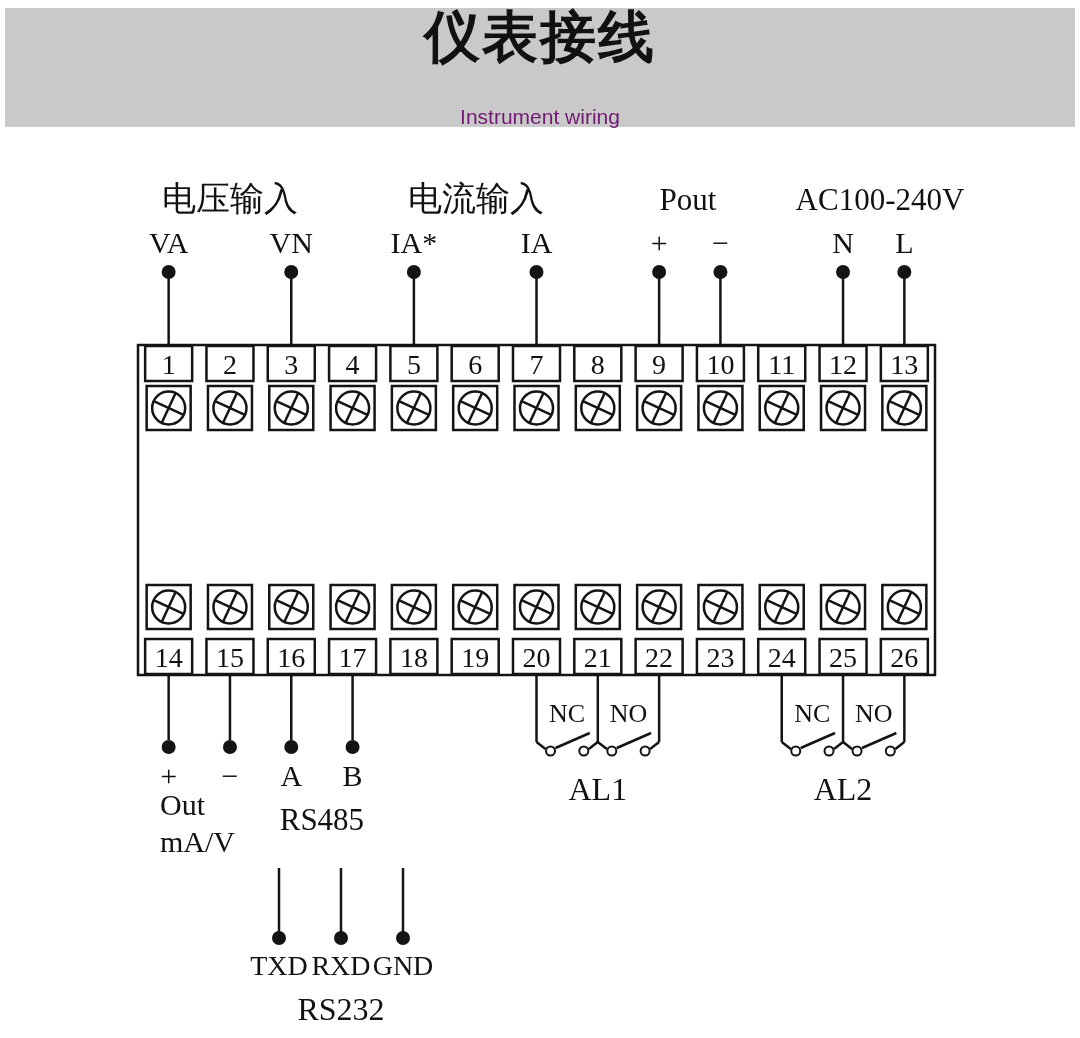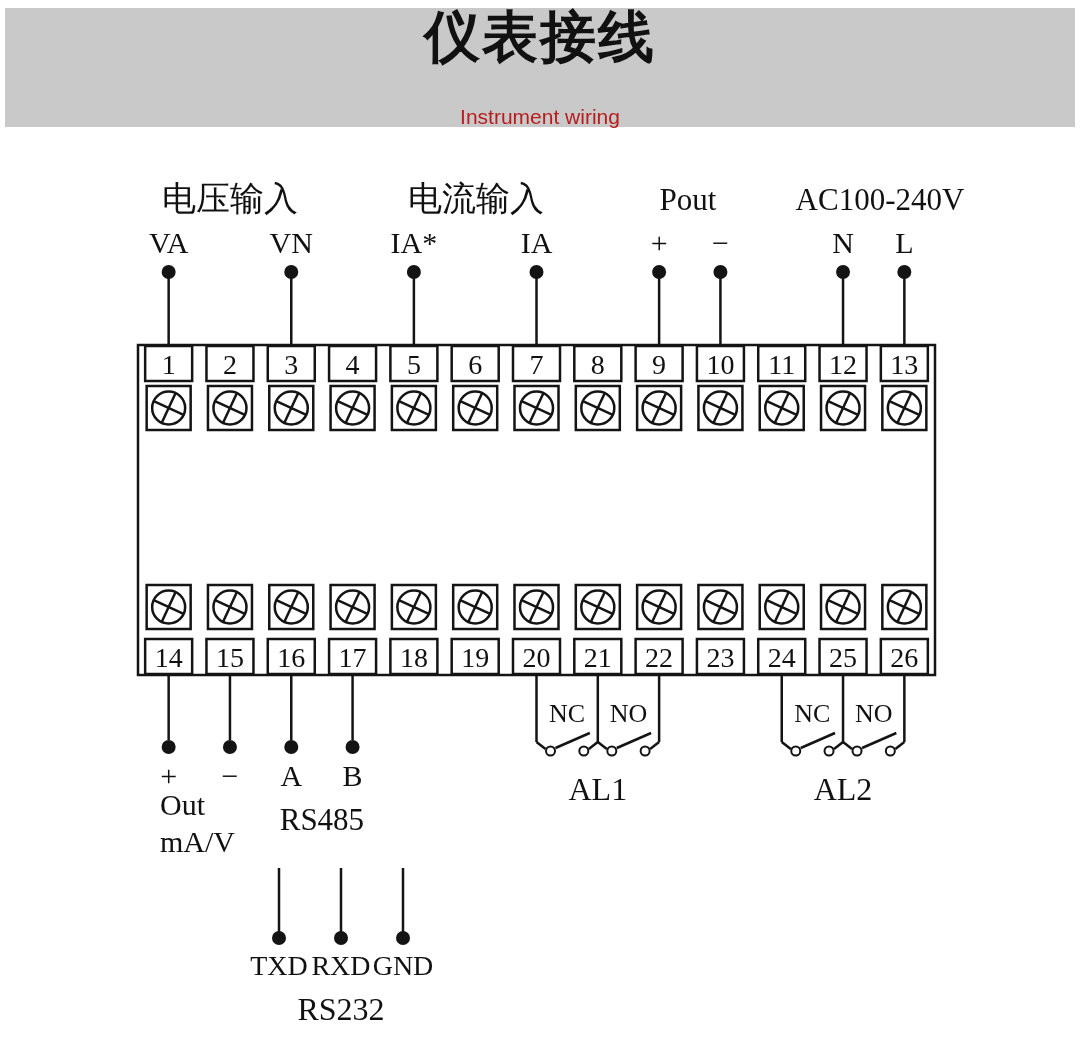--- a/index.html
+++ b/index.html
@@ -8,21 +8,21 @@
     font-family:"Liberation Sans","DejaVu Sans",sans-serif;overflow:hidden;
   }
   .banner{
     position:absolute;left:5px;top:8px;width:1070px;height:119px;
     background:#c9c9c9;display:flex;flex-direction:column;align-items:center;justify-content:space-between;
   }
   .banner .title{
     font-size:56px;font-weight:700;color:#111;line-height:1.05;letter-spacing:2px;
   }
   .banner .subtitle{
-    font-size:21px;color:#b91c1c;margin-top:-4px;line-height:1;
+    font-size:21px;color:#701a75;margin-top:-4px;line-height:1;
   }
   #diagram-svg{position:absolute;left:0;top:0;}
   #diagram-svg line{stroke:#141414;stroke-width:2.5;}
   #diagram-svg rect{fill:none;stroke:#141414;stroke-width:2.5;}
   #diagram-svg circle{fill:none;stroke:#141414;stroke-width:2.5;}
   #diagram-svg circle.dot{fill:#141414;stroke:none;}
   #diagram-svg circle.contact{stroke-width:2;}
   #diagram-svg text{font-family:"Liberation Serif","DejaVu Serif",serif;fill:#111;}
 </style>
 </head>

